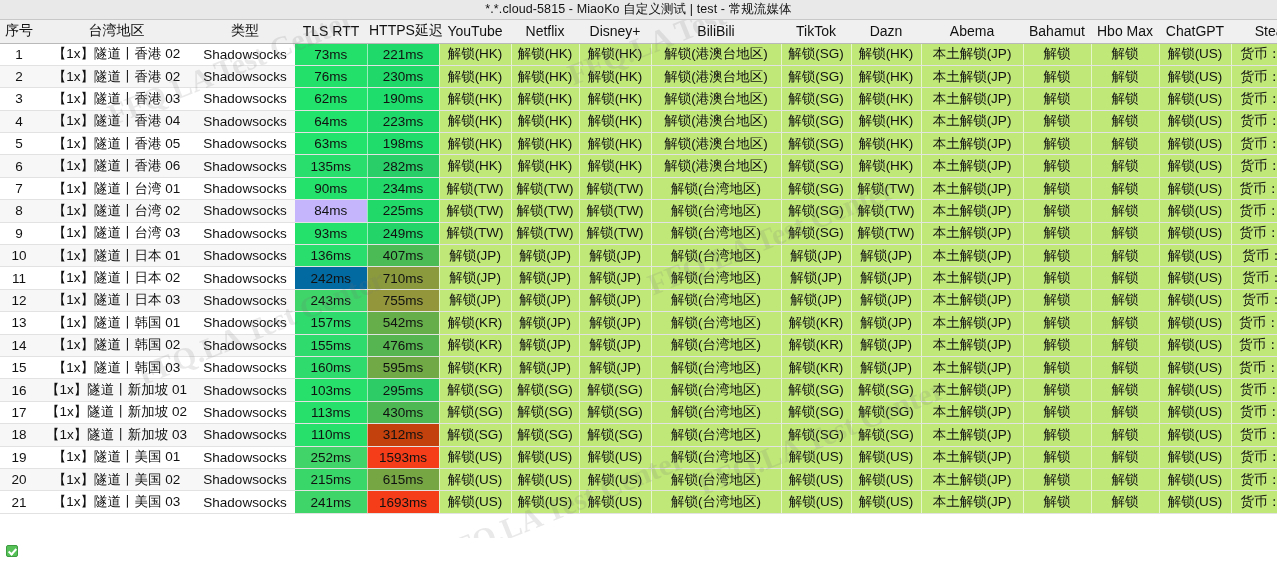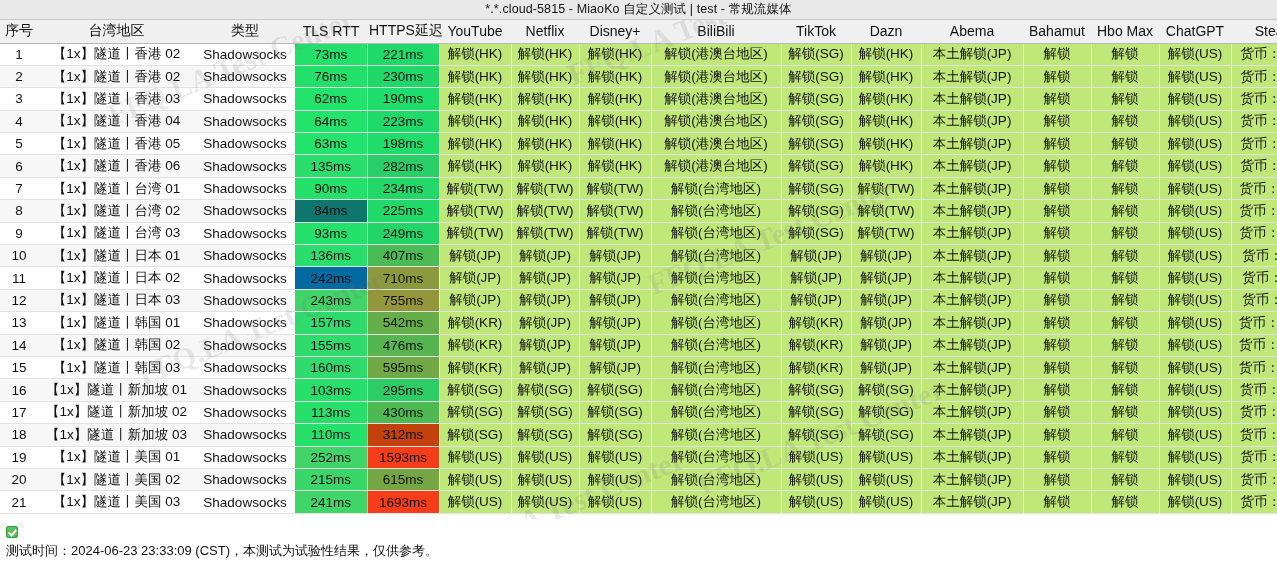--- a/index.html
+++ b/index.html
@@ -334,21 +334,21 @@
           <td class="media" style="background: rgb(192, 232, 120);">本土解锁(JP)</td>
           <td class="media" style="background: rgb(192, 232, 120);">解锁</td>
           <td class="media" style="background: rgb(192, 232, 120);">解锁</td>
           <td class="media" style="background: rgb(192, 232, 120);">解锁(US)</td>
           <td class="media" style="background: rgb(192, 232, 120);">货币：TWD</td>
         </tr>
         <tr class="row-alt">
           <td class="plain c-idx">8</td>
           <td class="plain c-name">【1x】隧道丨台湾 02</td>
           <td class="plain c-type">Shadowsocks</td>
-          <td class="metric" style="background: #0f766e;">84ms</td>
+          <td class="metric" style="background: #c4b5fd;">84ms</td>
           <td class="metric" style="background: rgb(33, 217, 105);">225ms</td>
           <td class="media" style="background: rgb(192, 232, 120);">解锁(TW)</td>
           <td class="media" style="background: rgb(192, 232, 120);">解锁(TW)</td>
           <td class="media" style="background: rgb(192, 232, 120);">解锁(TW)</td>
           <td class="media" style="background: rgb(192, 232, 120);">解锁(台湾地区)</td>
           <td class="media" style="background: rgb(192, 232, 120);">解锁(SG)</td>
           <td class="media" style="background: rgb(192, 232, 120);">解锁(TW)</td>
           <td class="media" style="background: rgb(192, 232, 120);">本土解锁(JP)</td>
           <td class="media" style="background: rgb(192, 232, 120);">解锁</td>
           <td class="media" style="background: rgb(192, 232, 120);">解锁</td>
@@ -590,16 +590,13 @@
           <td class="media" style="background: rgb(192, 232, 120);">货币：USD</td>
         </tr>
       </tbody>
   </table>
 </div>
 
 <div id="footer">
   <div class="fline">
     <span class="chk"></span>
   </div>
-  <div class="fline">
-    <span>测试时间：2024-06-23 23:33:09 (CST)，本测试为试验性结果，仅供参考。</span>
-  </div>
 </div>
 
 </body></html>

